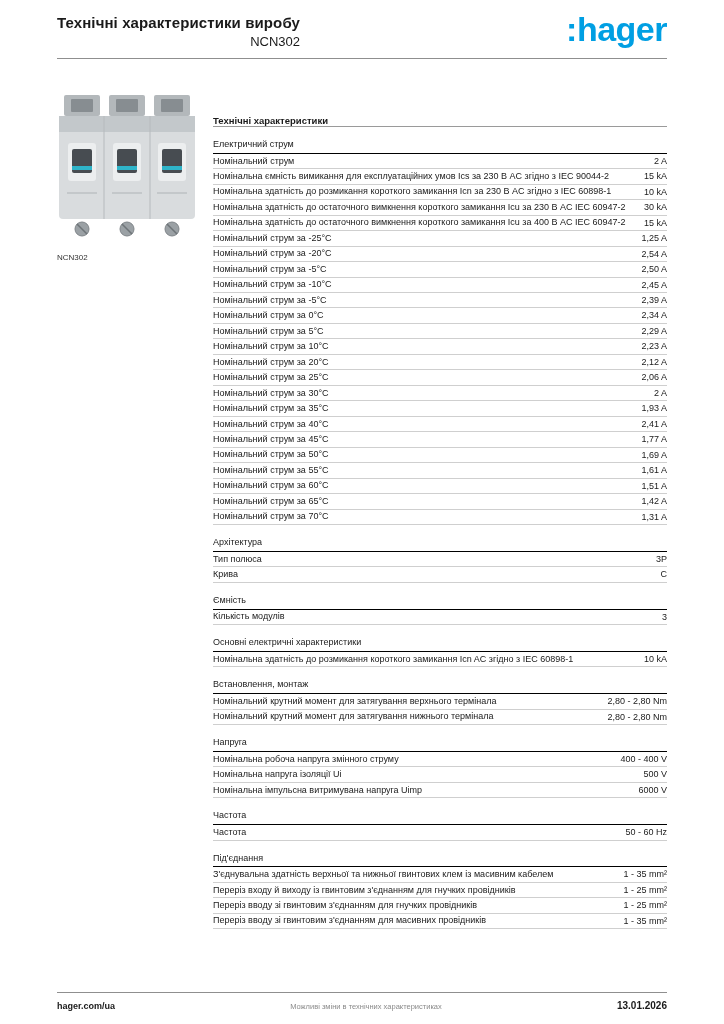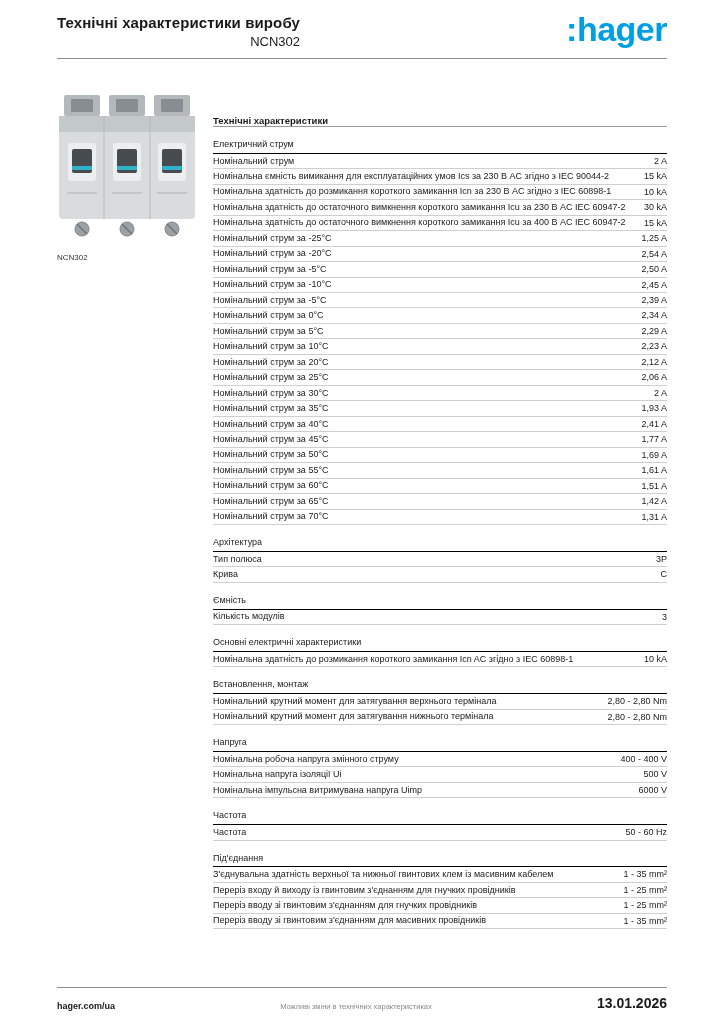--- a/index.html
+++ b/index.html
@@ -37,21 +37,21 @@
               font-size:9px; line-height:1.22; }
   .row-label { flex:1 1 auto; }
   .row-value { flex:0 0 auto; white-space:nowrap; text-align:right; padding-top:0.5px; }
 
   
   .footer { position:absolute; left:57px; right:57px; bottom:0; background:#fff;
             border-top:1px solid #8f8f8f; padding:7px 0 13px;
             display:flex; justify-content:space-between; align-items:flex-end; }
   .footer-site { font-size:9px; font-weight:bold; color:#1a1a1a; text-decoration:none; }
   .footer-note { font-size:7.5px; color:#8a8a8a; }
-  .footer-date { font-size:14px; font-weight:bold; }
+  .footer-date { font-size:10px; font-weight:bold; }
 </style>
 </head>
 <body>
 
 <div class="page">
 
   <div class="header">
     <div>
       <div class="doc-title">Технічні характеристики виробу</div>
       <div class="doc-subtitle">NCN302</div>

